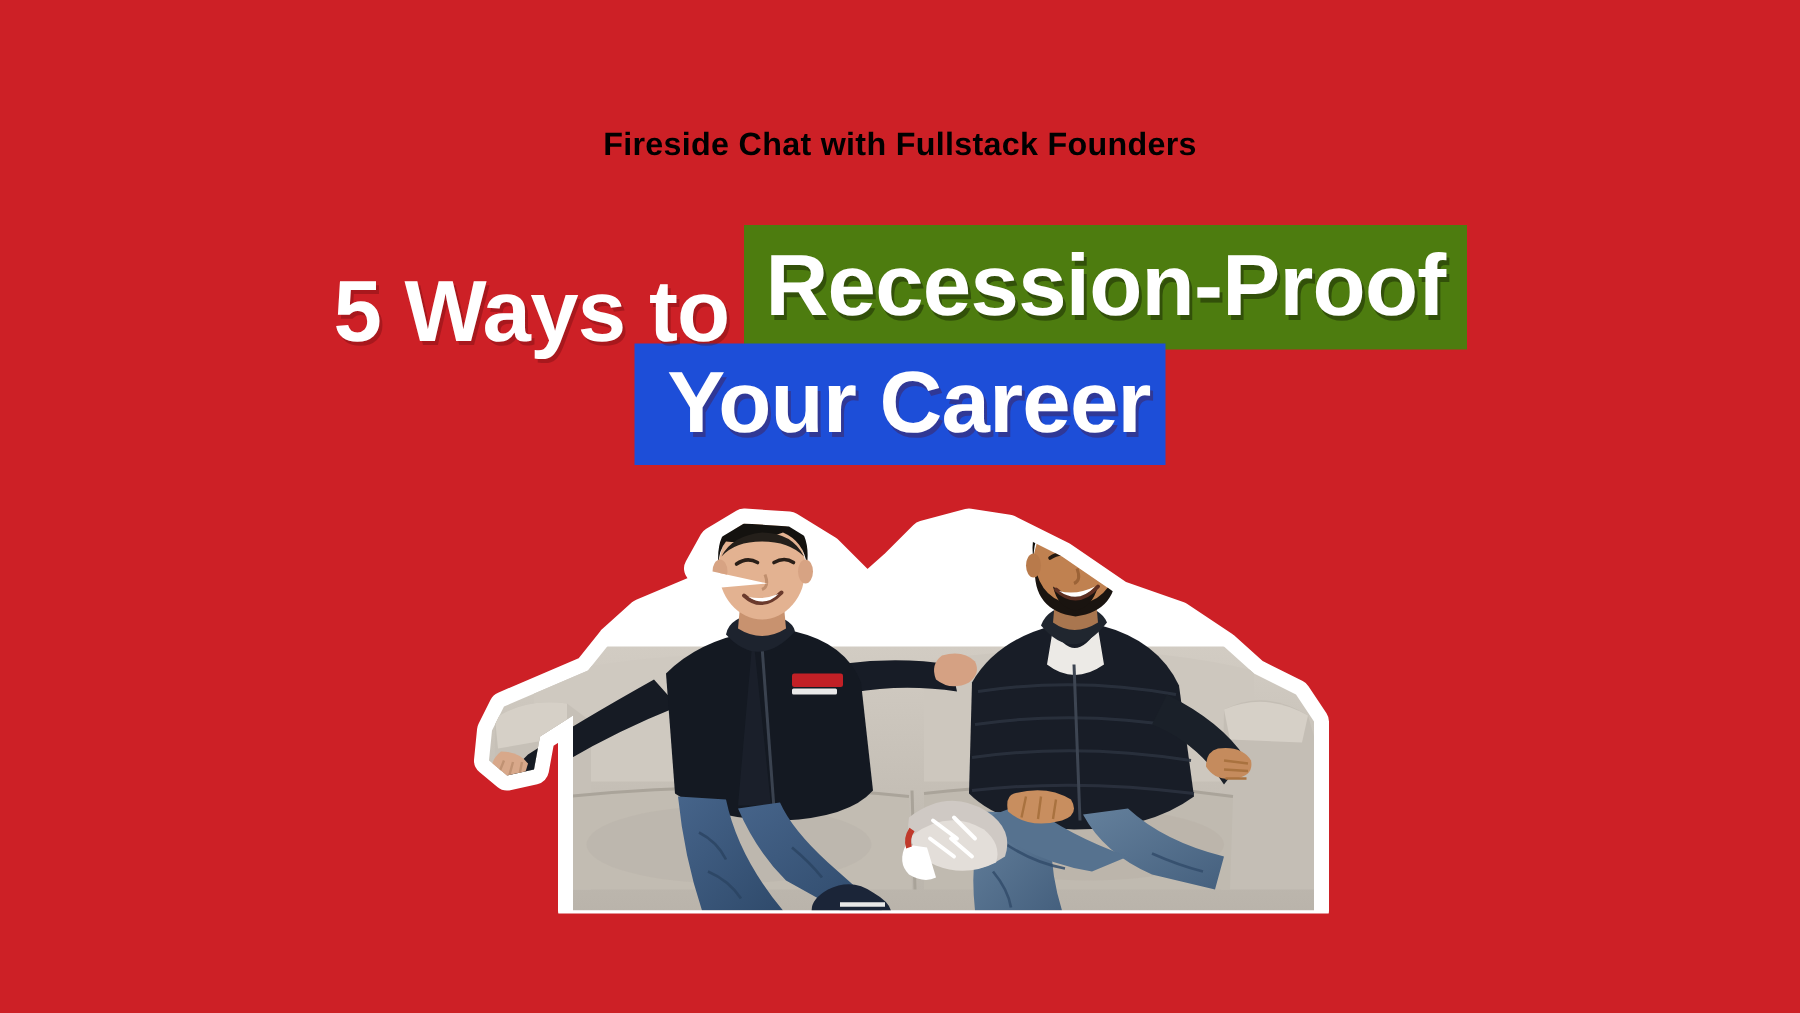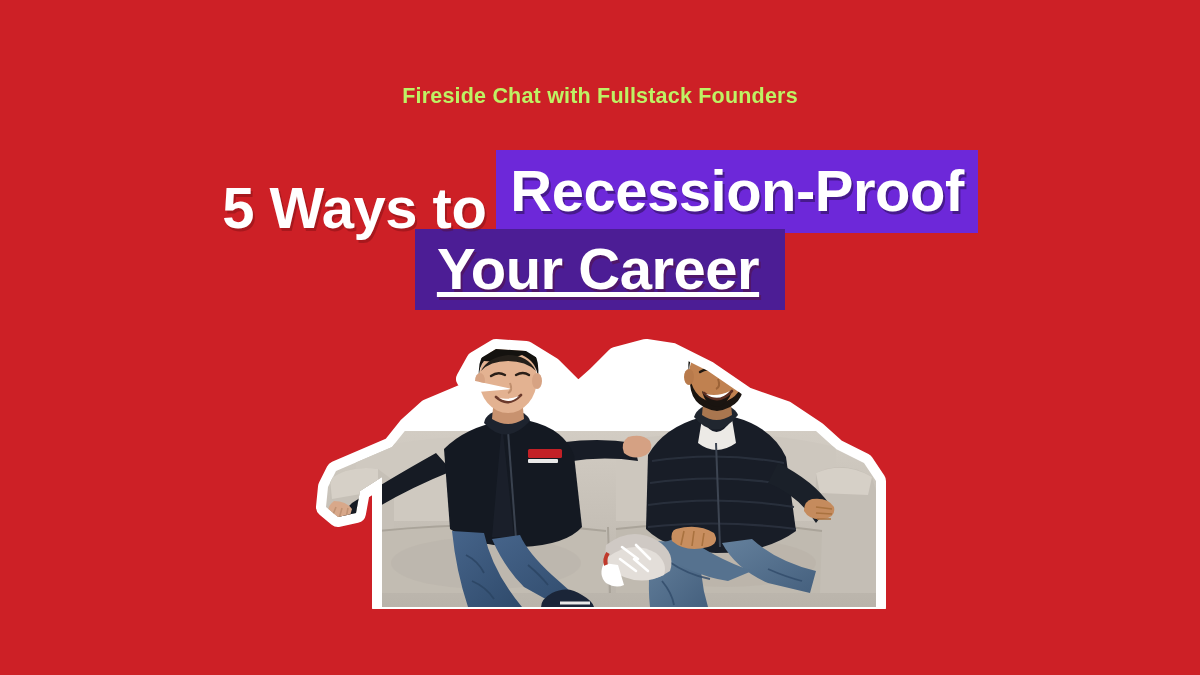--- a/index.html
+++ b/index.html
@@ -8,21 +8,21 @@
     background:#cd2026;
     font-family:"Liberation Sans", sans-serif;
     position:relative;
   }
   .stage { position:absolute; inset:0; background:#cd2026; }
 
   
   .subtitle {
     position:absolute; left:0; right:0; top:84px;
     text-align:center;
-    color:#bef264;
+    color:#000000;
     font-size:21.5px;
     font-weight:bold;
     letter-spacing:0.2px;
     white-space:nowrap;
   }
   .title-wrap {
     position:absolute; left:0; right:0; top:148px;
     text-align:center;
   }
   .tline { white-space:nowrap; line-height:1; }
@@ -32,28 +32,27 @@
     display:inline-block;
     color:#ffffff;
     font-size:58px;
     font-weight:bold;
     letter-spacing:-0.5px;
     text-shadow:2px 3px 0 rgba(90,10,12,0.32);
     vertical-align:middle;
   }
   .plain { padding:0 10px 0 0; position:relative; top:2px;margin-top:29px; }
   .hl {
-    background:#6d28d9;
+    background:#4d7c0f;
     padding:12px 14px 13px 14px;
     text-shadow:2px 3px 0 rgba(0,0,0,0.35);
   }
   .hl2 {
-    background:#4c1d95;
-    padding:11px 26px 12px 22px;
-    text-decoration:underline;
+    background:#1d4ed8;
+    padding:11px 10px 12px 22px;
   }
 
   
   .photo {
     position:absolute;
     left:316px; top:331px;
     width:584px; height:278px;
   }
   .svgfull { position:absolute; inset:0; width:100%; height:100%; }
 </style>

